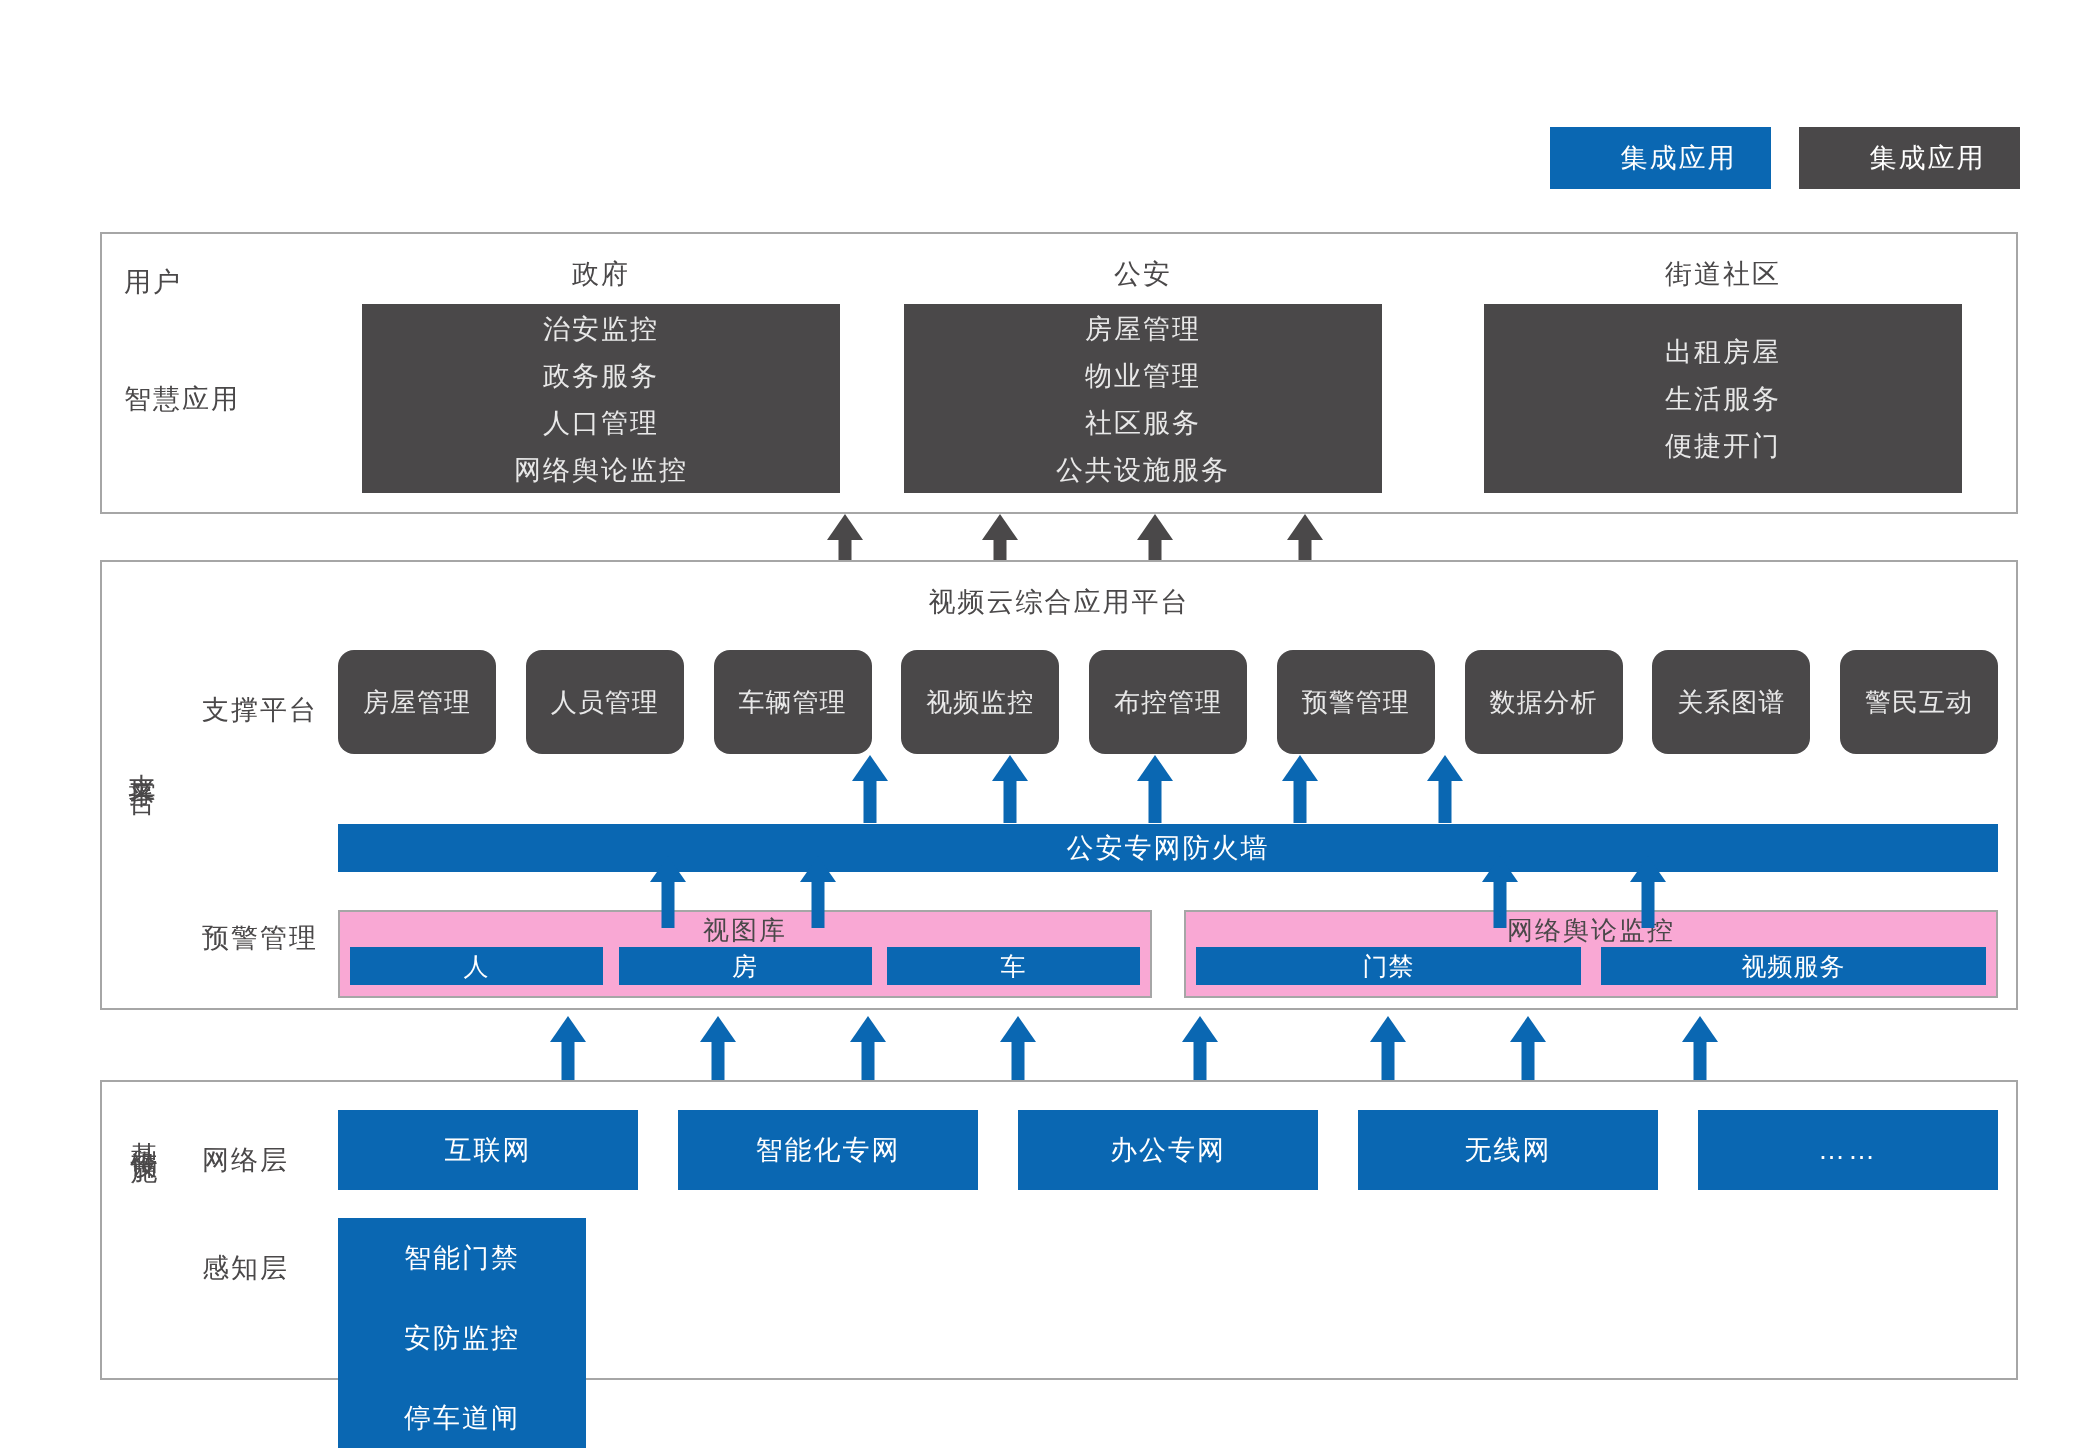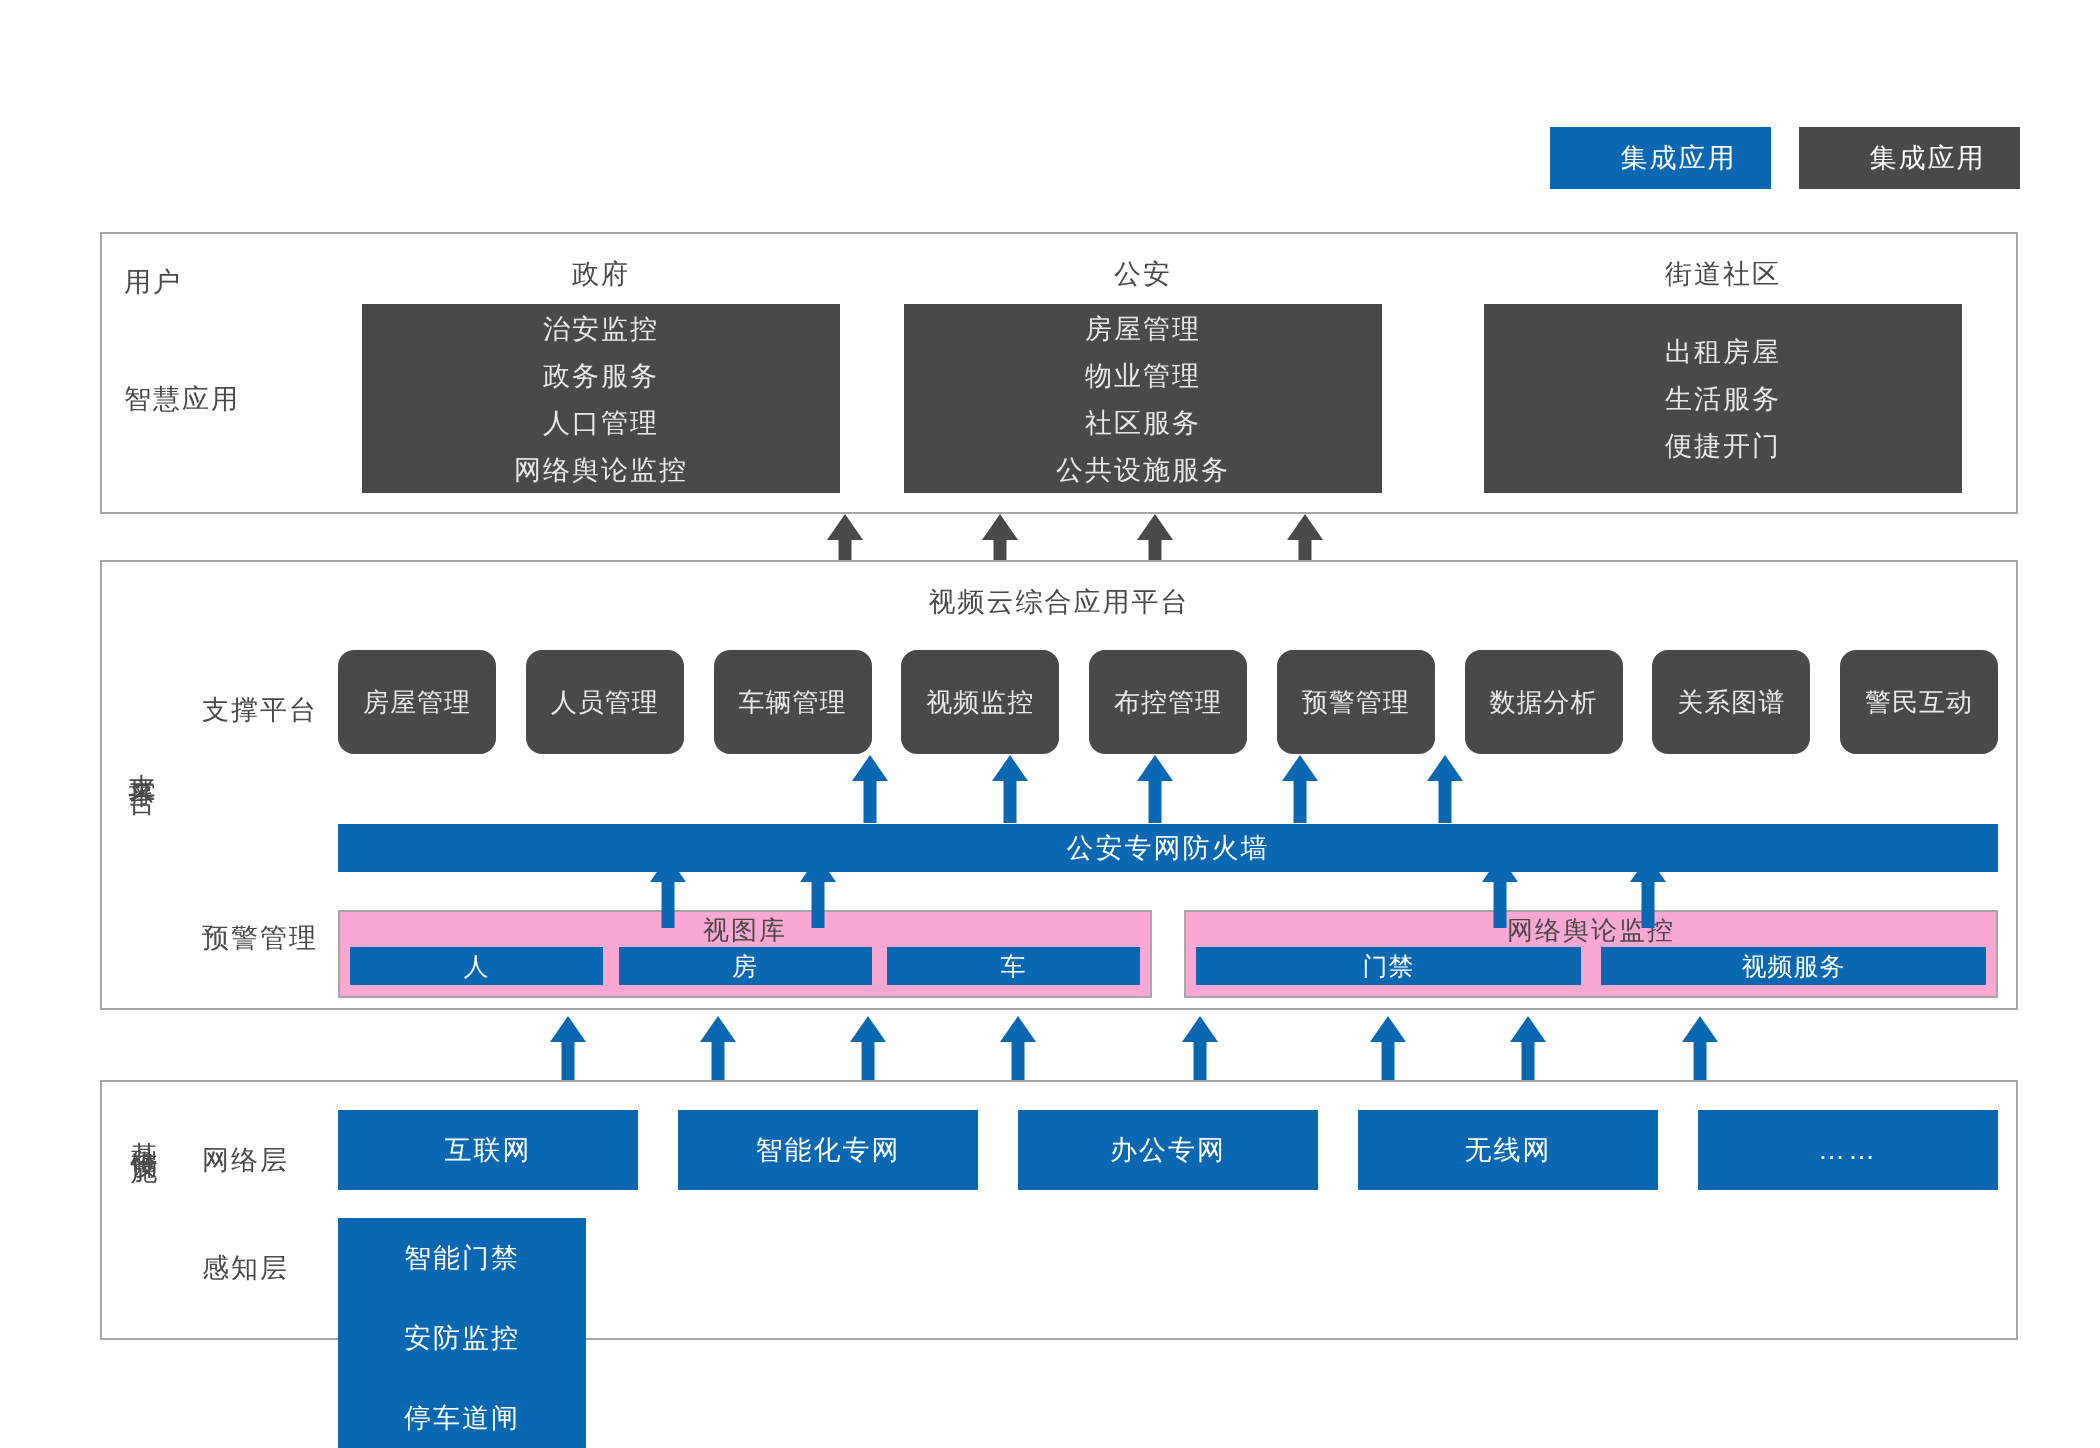--- a/index.html
+++ b/index.html
@@ -242,21 +242,21 @@
     letter-spacing: 1px;
   }
   #base-group-0 .base-item { width: 253px; }
   #base-group-1 .base-item { width: 385px; }
 
   
   #infra-section {
     left: 100px;
     top: 1080px;
     width: 1918px;
-    height: 260px;
+    height: 300px;
   }
   #vlabel-infra {
     position: absolute;
     left: 24px;
     top: 38px;
     font-size: 27px;
     color: #4a4849;
     writing-mode: vertical-rl;
     letter-spacing: 5px;
     white-space: nowrap;

